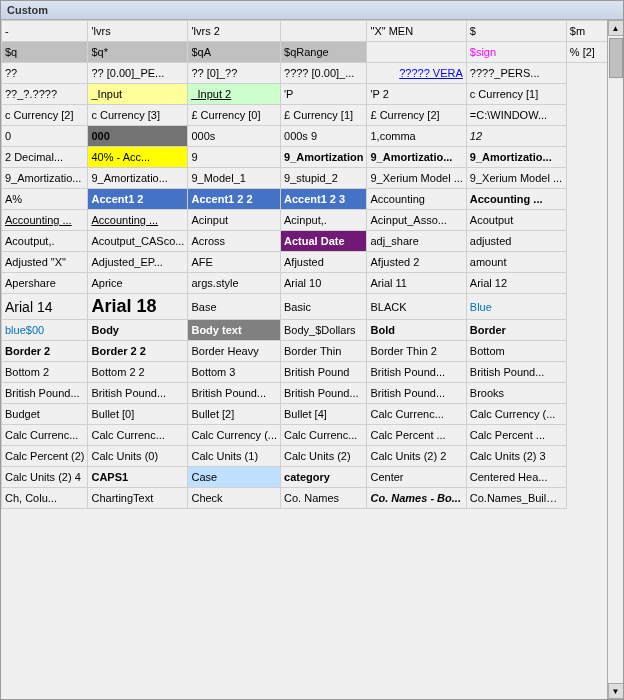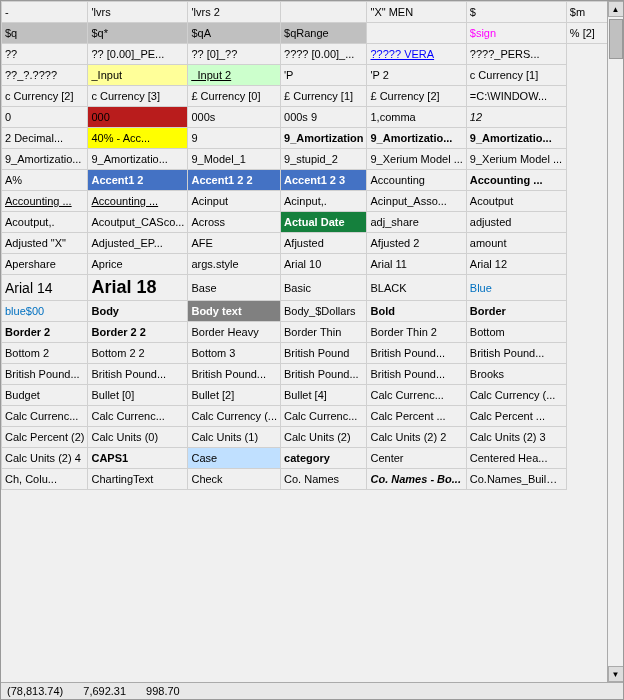--- a/index.html
+++ b/index.html
@@ -78,33 +78,33 @@
       text-overflow: ellipsis;
       height: 21px;
       min-width: 80px;
       max-width: 100px;
       cursor: default;
     }
     .grid td:first-child { min-width: 80px; }
     
     
     .cell-gray { background: #c0c0c0; }
-    .cell-yellow { background: #b91c1c; }
+    .cell-yellow { background: #737373; font-weight: bold; }
     .cell-accent1-2 { background: #4472c4; color: white; font-weight: bold; }
     .cell-accent1-22 { background: #4472c4; color: white; font-weight: bold; }
     .cell-accent1-23 { background: #4472c4; color: white; font-weight: bold; }
-    .cell-actual-date { background: #15803d; color: white; font-weight: bold; }
+    .cell-actual-date { background: #701a75; color: white; font-weight: bold; }
     .cell-body-text { background: #808080; color: white; font-weight: bold; }
     .cell-case { background: #c0e0ff; margin-top: 43px; }
     .cell-bold { font-weight: bold; }
     .cell-italic { font-style: italic; }
     .cell-underline { text-decoration: underline; }
     .cell-pink-text { color: #ff00ff; }
     .cell-blue-text { color: #0070c0; }
-    .cell-vera { color: #0000ff; text-decoration: underline; }
+    .cell-vera { color: #0000ff; text-decoration: underline; text-align: right; }
     .cell-input { background: #ffff99; }
     .cell-input2 { background: #ccffcc; text-decoration: underline; }
     .cell-percent { background: #ffff00; }
     .cell-border-left { border-left: 2px solid #000; }
     .cell-co-names-bold { font-weight: bold; font-style: italic; }
     .cell-arial14 { font-size: 14px; font-weight: normal; }
     .cell-arial18 { font-size: 18px; font-weight: bold; }
     .cell-blue-s00 { color: #0070c0; }
     
     .bottom-bar {
@@ -125,20 +125,23 @@
       font-size: 11px;
       background: #e8e8e8;
       display: flex;
       gap: 20px;
     }
   </style>
 </head>
 <body>
 
 <div class="window">
+  <div class="title-bar">
+    <span>Custom</span>
+  </div>
 
   <div class="main-content">
     <div class="grid-area">
       <table class="grid">
         <tbody id="grid-body">
         <tr>
               <td>-</td>
               <td>'lvrs</td>
               <td>'lvrs 2</td>
               <td></td>
@@ -328,18 +331,13 @@
     </div>
     <div class="scrollbar-right">
       <div class="scroll-arrow">▲</div>
       <div class="scroll-thumb"></div>
       <div style="flex:1"></div>
       <div class="scroll-arrow">▼</div>
     </div>
   </div>
 
 
-  <div class="status-bar">
-    <span>(78,813.74)</span>
-    <span>7,692.31</span>
-    <span>998.70</span>
-  </div>
 </div>
 
 </body></html>

